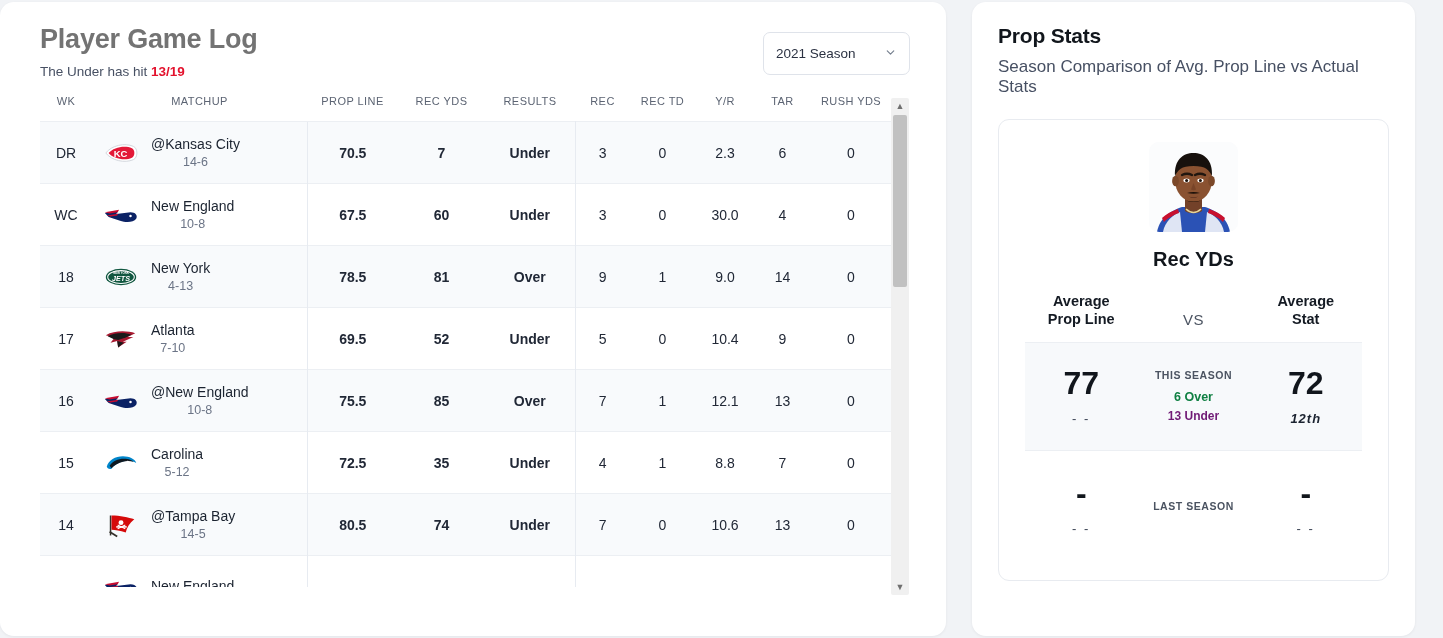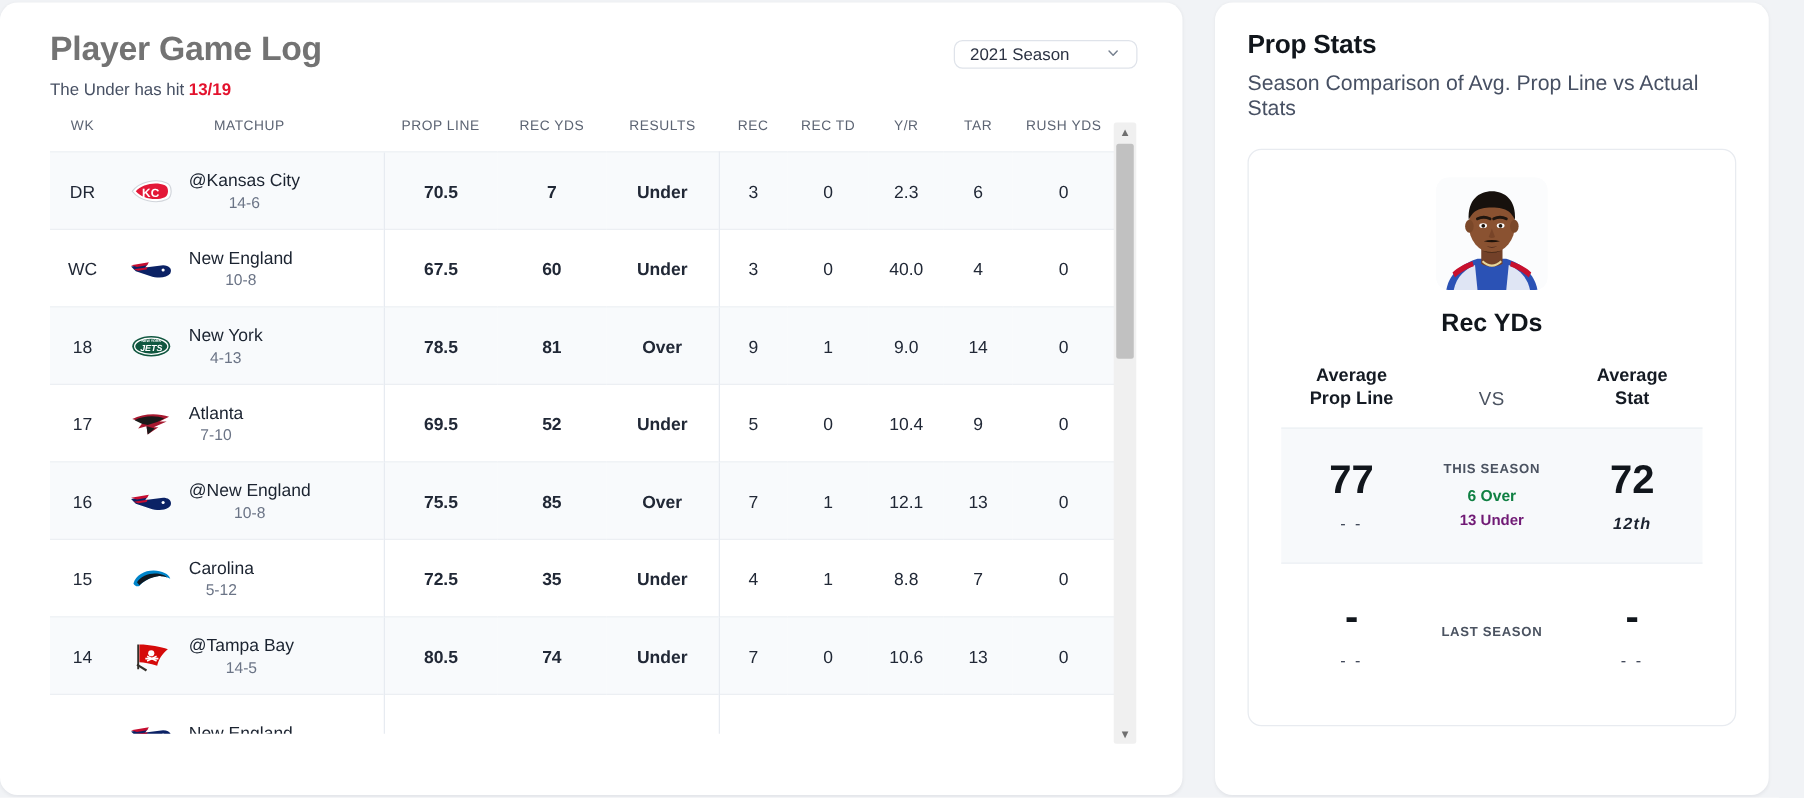--- a/index.html
+++ b/index.html
@@ -38,21 +38,21 @@
   }
   .log-sub {
     margin-top: 9px;
     font-size: 13.5px; color: #475063;
   }
   .log-sub .hits { color: #e3122d; font-weight: bold; }
 
   .season-select {
     position: absolute;
     right: 36px; top: 8px;
-    width: 147px; height: 23px;
+    width: 147px; height: 43px;
     border: 1px solid #dfe3ea;
     border-radius: 7px;
     background: #fff;
     display: flex; align-items: center;
     padding: 0 12px;
     font-size: 13.5px; color: #2b3242;
     cursor: pointer;
   }
   .season-select .chev { margin-left: auto; color: #76808f; }
 
@@ -286,21 +286,21 @@
                     <div class="team-name">New England</div>
                     <div class="team-rec">10-8</div>
                   </span>
                 </div>
               </td>
               <td class="c-prop">67.5</td>
               <td class="c-recyds">60</td>
               <td class="c-res res-under">Under</td>
               <td class="c-rec">3</td>
               <td class="c-rectd">0</td>
-              <td class="c-yr">40.0</td>
+              <td class="c-yr">30.0</td>
               <td class="c-tar">4</td>
               <td class="c-rush">0</td>
             </tr>
             <tr>
               <td class="c-wk">18</td>
               <td class="c-match">
                 <div class="match-cell">
                   <span class="logo"><svg viewBox="0 0 40 30" width="38" height="30">
                       <ellipse cx="20" cy="15" rx="16" ry="8.6" fill="#115740"></ellipse>
                       <ellipse cx="20" cy="15" rx="14" ry="6.8" fill="none" stroke="#fff" stroke-width="1.1"></ellipse>

